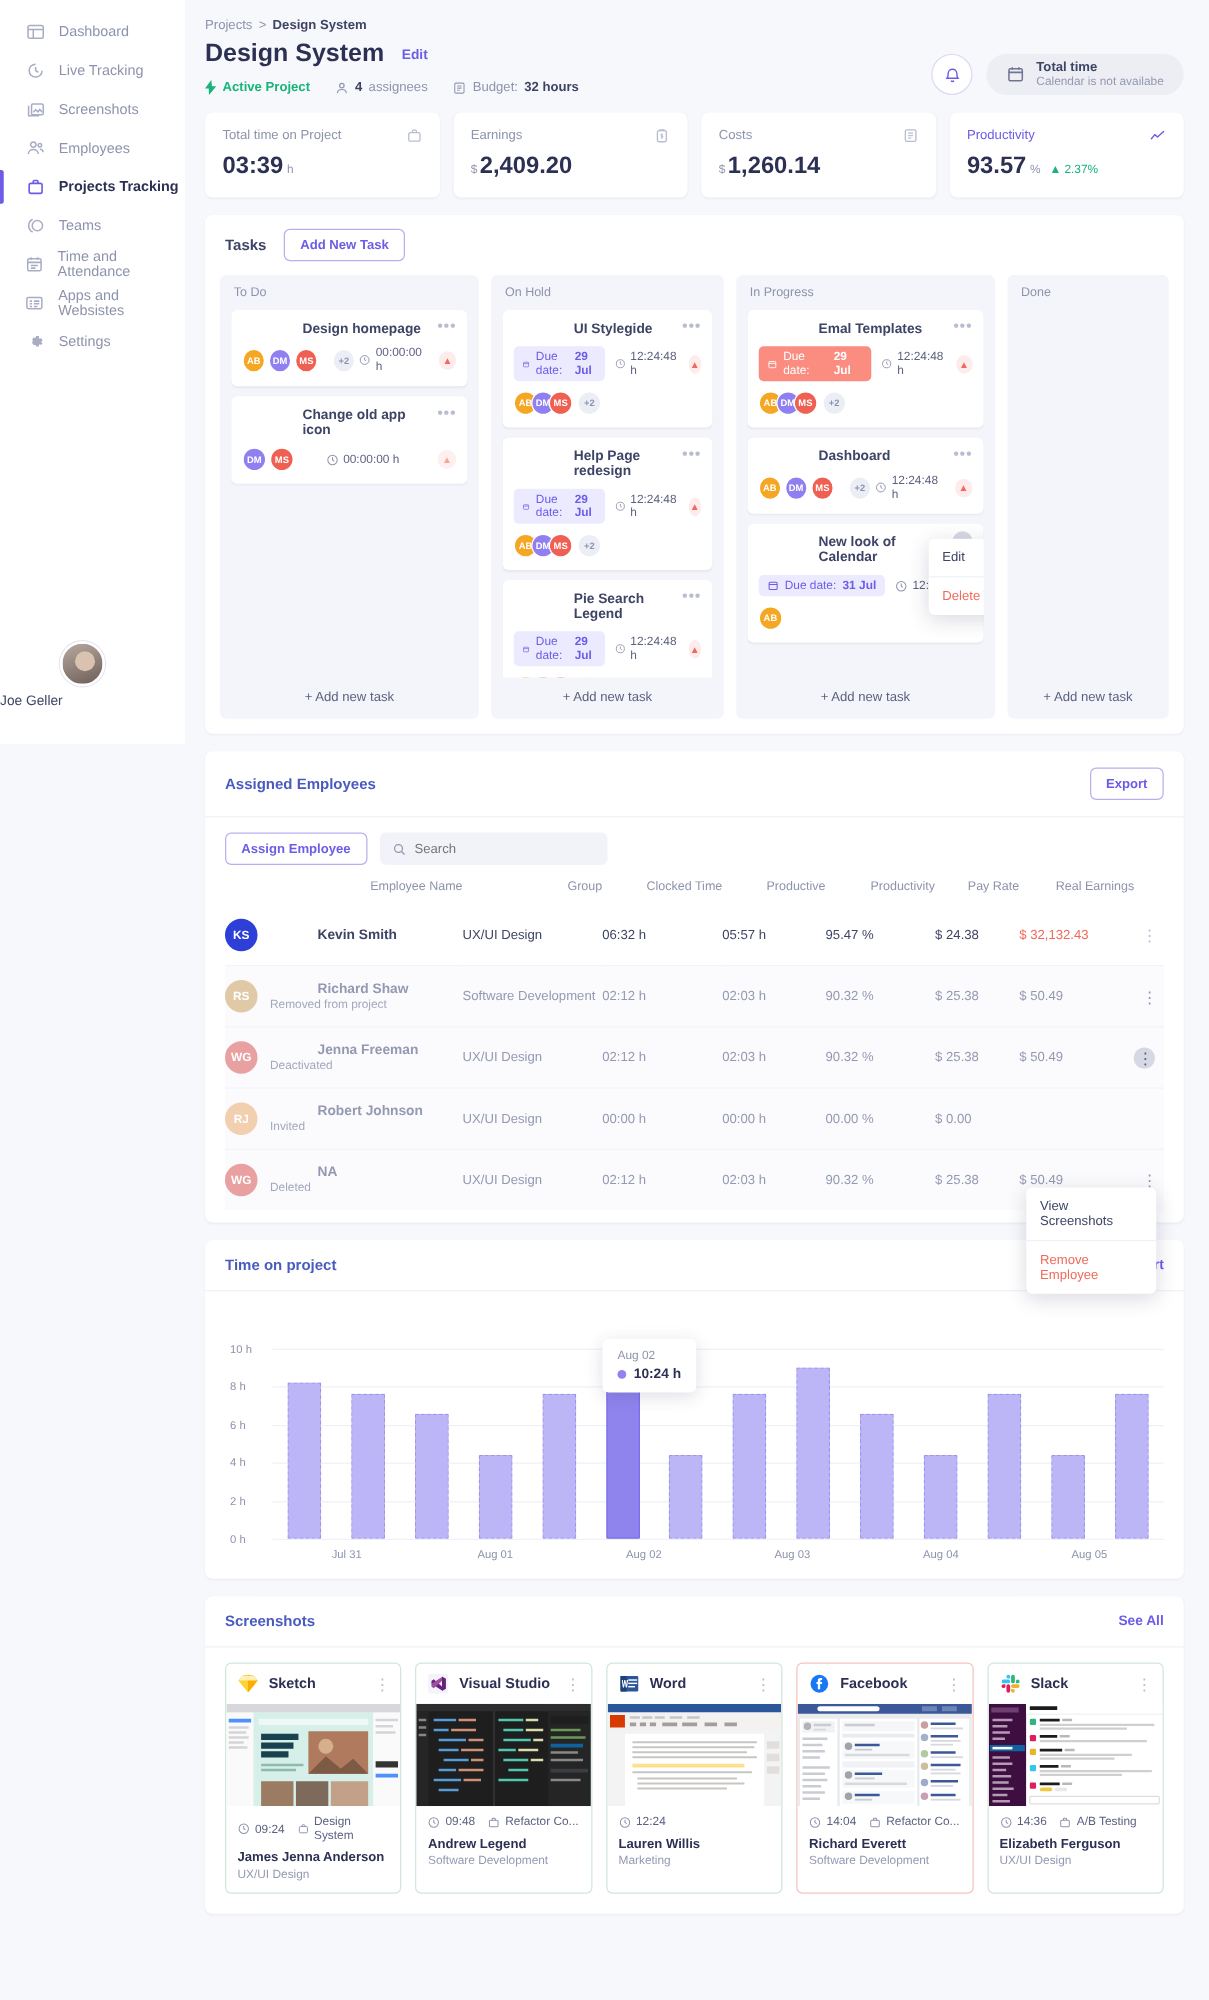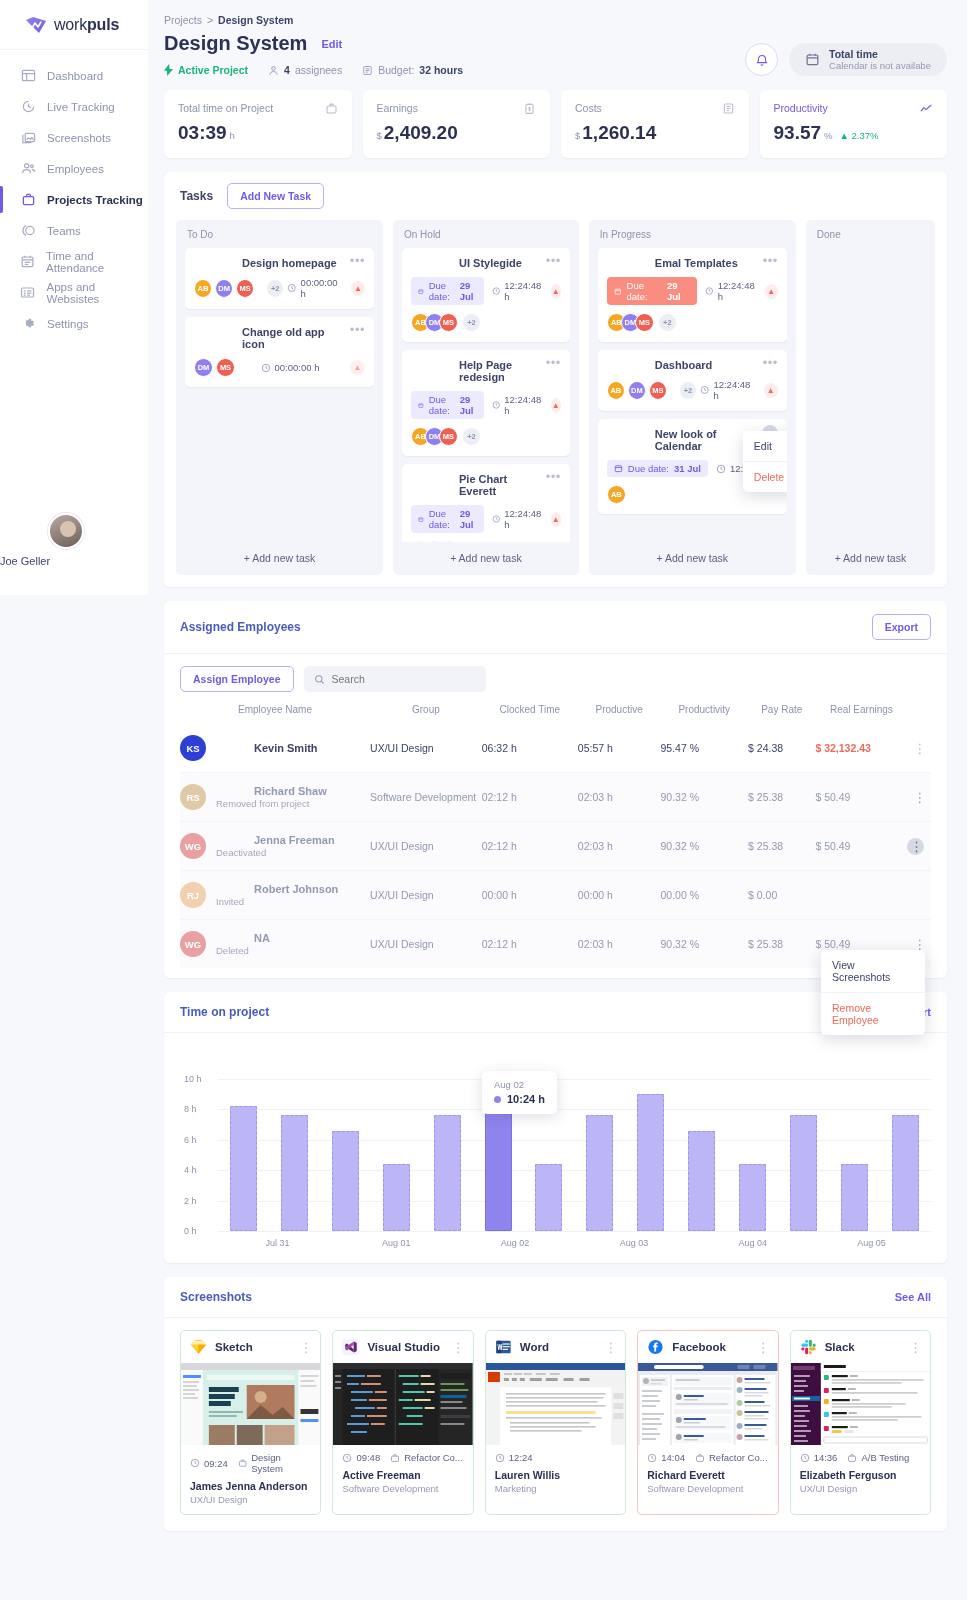--- a/index.html
+++ b/index.html
@@ -94,29 +94,29 @@
   .addtask { text-align: center; font-size: 10.5px; color: #5c6180; padding: 10px 0 11px; cursor: pointer; }
   .menu { position: absolute; background: #fff; border-radius: 5px; box-shadow: 0 4px 16px rgba(50,50,93,.18); width: 100px; z-index: 30; }
   .menu-item { padding: 9px 11px; font-size: 10.5px; color: #3d4465; cursor: pointer; border-bottom: 1px solid #f0f1f7; }
   .menu-item:last-child { border-bottom: none; color: #f0695a; }
 
   
   .tbl-tools { display: flex; align-items: center; gap: 10px; padding: 12px 16px 6px; }
   .search { flex: 0 0 182px; height: 26px; background: #f2f3f8; border-radius: 5px; display: flex; align-items: center; gap: 7px; padding: 0 10px; color: #9499b2; font-size: 10.5px; }
   .search input { border: none; background: transparent; outline: none; font-size: 10.5px; color: #3d4465; font-family: inherit; width: 100%; }
   table { width: 100%; border-collapse: collapse; }
-  th { font-size: 10px; color: #8e93ad; font-weight: 400; text-align: center; padding: 6px 0 9px; }
+  th { font-size: 10px; color: #8e93ad; font-weight: 400; text-align: right; padding: 6px 0 9px; }
   td { font-size: 10.5px; color: #3d4465; padding: 11px 0; }
   tbody tr { background: #fff; }
   tbody tr.shade td { background: #fbfbfd; color: #9499b2; }
   .emp-cell { display: flex; align-items: center; gap: 10px; }
   .av-tbl { width: 26px; height: 26px; border-radius: 50%; color: #fff; font-size: 9.5px; font-weight: 700; display: flex; align-items: center; justify-content: center; flex:0 0 26px;}
   .emp-name { font-weight: 700; font-size: 11px; margin-left: 38px; }
   .emp-sub { font-size: 9.5px; color: #a3a7bd; font-weight: 400; }
-  .money-red { color: #f0695a; font-weight: 700; }
+  .money-red { color: #f0695a; font-weight: 400; }
   .money-amber { color: #f5a623; }
   .kebab { color: #b9bdd0; cursor: pointer; font-size: 13px; letter-spacing: -1px; text-align: center; }
   .kebab.active { background:#d6d8e4; color:#5c6180; border-radius:50%; width:17px; height:17px; display:inline-flex; align-items:center; justify-content:center;}
   .row-sep td { border-bottom: 1px solid #f2f3f8; }
   .tbl-wrap { padding: 0 16px 10px; position: relative; }
   .menu-wide { position: absolute; right: 22px; top: 252px; width: 104px; background:#fff; border-radius: 5px; box-shadow: 0 4px 16px rgba(50,50,93,.18); z-index: 30;}
 
   
   .chart-wrap { padding: 14px 16px 8px; position: relative; height: 230px; }
   .plot { position: absolute; left: 54px; right: 16px; top: 46px; height: 152px; }
@@ -148,35 +148,20 @@
   .shot-role { font-size: 9.5px; color: #9499b2; margin-top: 2px; }
   .k { margin-left: auto; color: #b9bdd0; font-size: 13px; letter-spacing: -1px; cursor: pointer; }
   svg { display: block; }
 </style>
 </head>
 <body>
 
 <div class="app">
 
   <aside class="sidebar">
-    <div class="brand">
-      <span class="brand-logo">
-        <svg width="22" height="18" viewBox="0 0 22 18">
-            <defs>
-              <linearGradient id="lg" x1="0" y1="0" x2="1" y2="1">
-                <stop offset="0" stop-color="#8f84ee"></stop>
-                <stop offset="1" stop-color="#6c5ce7"></stop>
-              </linearGradient>
-            </defs>
-            <path d="M1 4 L8 1 L21 5 L14 17 Z" fill="url(#lg)"></path>
-            <path d="M4 9 l3 3 l3-5 l3 4 l3-5" stroke="#fff" stroke-width="1.6" fill="none" stroke-linecap="round" stroke-linejoin="round"></path>
-          </svg>
-      </span>
-      <span class="brand-text"><span>work</span><b>puls</b></span>
-    </div>
     <nav class="nav">
       <div class="nav-item">
         <span class="ic">
             <svg width="15" height="15" viewBox="0 0 16 16" fill="none" stroke="currentColor" stroke-width="1.3">
               <rect x="1.5" y="2.5" width="13" height="11" rx="1.5"></rect>
               <path d="M1.5 6h13M6 6v7.5"></path>
             </svg>
           </span>
         <span>Dashboard</span>
       </div>
@@ -504,21 +489,21 @@
               </div>
               <div class="av-row">
                 <span class="av ab">AB</span>
                 <span class="av dm">DM</span>
                 <span class="av ms">MS</span>
                 <span class="av more">+2</span>
               </div>
             </div>
             <div class="card">
               <div class="card-top">
-                  <span class="card-title">Pie Chart Everett</span>
+                  <span class="card-title">Pie Search Legend</span>
                   <span class="dots">•••</span>
                 </div>
               <div class="card-row">
                 <span class="due">
                     <svg width="9" height="9" viewBox="0 0 16 16" fill="none" stroke="currentColor" stroke-width="1.5">
                       <rect x="2.3" y="3.2" width="11.4" height="10.3" rx="1.4"></rect>
                       <path d="M2.3 6.3h11.4"></path>
                     </svg>
                     <span>Due date:</span>
                     <b>29 Jul</b>
@@ -994,21 +979,21 @@
                   <span>09:48</span>
                 </span>
               <span>
                   <svg width="10" height="10" viewBox="0 0 16 16" fill="none" stroke="#8e93ad" stroke-width="1.3">
                     <rect x="2.5" y="5" width="11" height="8.5" rx="1.5"></rect>
                     <path d="M6 5V3.6c0-.6.4-1 1-1h2c.6 0 1 .4 1 1V5"></path>
                   </svg>
                   <span>Refactor Co...</span>
                 </span>
             </div>
-            <div class="shot-name">Active Freeman</div>
+            <div class="shot-name">Andrew Legend</div>
             <div class="shot-role">Software Development</div>
           </div>
         </div>
 
         <div class="shot">
           <div class="shot-head">
               <span>
                 <svg width="17" height="16" viewBox="0 0 18 18">
                   <rect x="1" y="2" width="16" height="14" rx="1" fill="#2b579a"></rect>
                   <rect x="1" y="2" width="5.5" height="14" fill="#1e417a"></rect>

